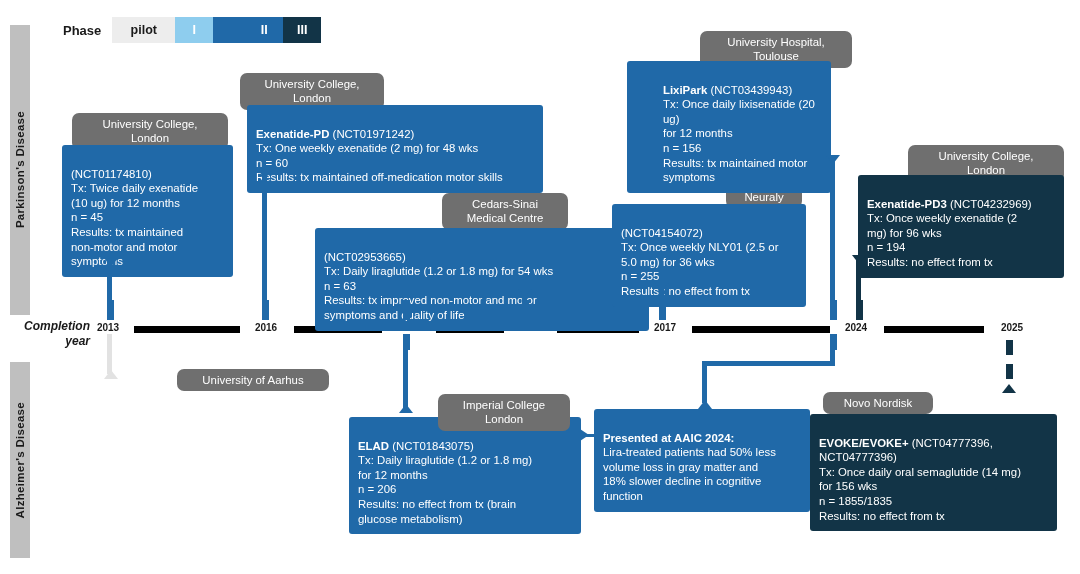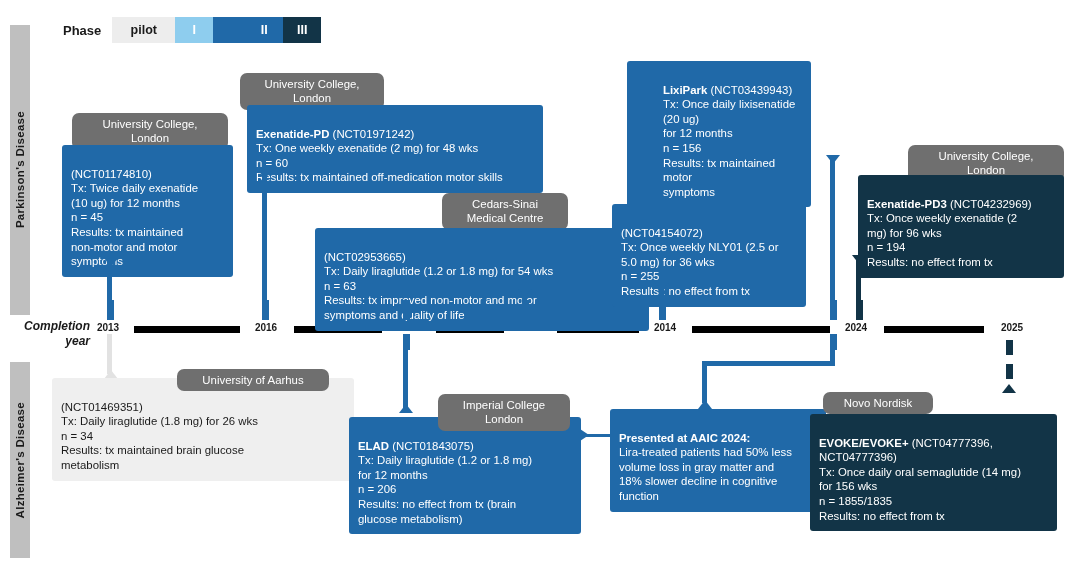--- a/index.html
+++ b/index.html
@@ -95,21 +95,21 @@
 
   <div class="abs axis-label" style="left:12px;top:319px;width:78px;font-style:italic;">
     <div>Completion</div>
     <div>year</div>
   </div>
 
   <div class="abs year" style="left:88px;top:322px;width:40px;">2013</div>
   <div class="abs year" style="left:246px;top:322px;width:40px;">2016</div>
   <div class="abs year" style="left:388px;top:322px;width:40px;">2019</div>
   <div class="abs year" style="left:510px;top:303px;width:40px;">2022</div>
-  <div class="abs year" style="left:645px;top:322px;width:40px;">2014</div>
+  <div class="abs year" style="left:645px;top:322px;width:40px;">2017</div>
   <div class="abs year" style="left:836px;top:322px;width:40px;">2024</div>
   <div class="abs year" style="left:992px;top:322px;width:40px;">2025</div>
 
   <div class="abs seg" style="left:134px;top:326px;width:106px;"></div>
   <div class="abs seg" style="left:294px;top:326px;width:88px;"></div>
   <div class="abs seg" style="left:436px;top:326px;width:68px;"></div>
   <div class="abs seg" style="left:557px;top:326px;width:82px;"></div>
   <div class="abs seg" style="left:692px;top:326px;width:138px;"></div>
   <div class="abs seg" style="left:884px;top:326px;width:100px;"></div>
 
@@ -154,21 +154,23 @@
   <div class="abs card blue" style="left:612px;top:204px;width:194px;">
     <span>(NCT04154072)
 Tx: Once weekly NLY01 (2.5 or
 5.0 mg) for 36 wks
 n = 255
 Results : no effect from tx</span>
   </div>
   <div class="abs tri down-blue" style="left:655px;top:282px;"></div>
   <div class="abs conn" style="left:659px;top:286px;width:5px;height:34px;"></div>
 
-  <div class="abs card blue" style="left:627px;top:61px;width:184px;padding-left:36px;">
+  <div class="abs inst" style="left:700px;top:31px;width:152px;">University Hospital,
+Toulouse</div>
+  <div class="abs card blue" style="left:627px;top:61px;width:204px;padding-left:36px;">
     <b>LixiPark</b><span> (NCT03439943)
 Tx: Once daily lixisenatide (20 ug)
 for 12 months
 n = 156
 Results: tx maintained motor
 symptoms</span>
   </div>
   <div class="abs tri down-blue" style="left:826px;top:155px;"></div>
   <div class="abs conn" style="left:830px;top:159px;width:5px;height:161px;"></div>
 
@@ -180,27 +182,20 @@
 mg) for 96 wks
 n = 194
 Results: no effect from tx</span>
   </div>
   <div class="abs tri down-navy" style="left:852px;top:255px;"></div>
   <div class="abs conn navy" style="left:856px;top:259px;width:5px;height:61px;"></div>
 
   <div class="abs conn light" style="left:107px;top:334px;width:5px;height:40px;"></div>
   <div class="abs tri up-light" style="left:104px;top:370px;"></div>
 
-  <div class="abs card grey" style="left:52px;top:378px;width:302px;">
-    <span>(NCT01469351)
-Tx: Daily liraglutide (1.8 mg) for 26 wks
-n = 34
-Results: tx maintained brain glucose
-metabolism</span>
-  </div>
   <div class="abs inst" style="left:177px;top:369px;width:152px;">University of Aarhus</div>
 
   <div class="abs conn" style="left:403px;top:334px;width:5px;height:74px;"></div>
   <div class="abs tri up-blue" style="left:399px;top:404px;"></div>
 
   <div class="abs card blue" style="left:349px;top:417px;width:232px;">
     <b>ELAD</b><span> (NCT01843075)
 Tx: Daily liraglutide (1.2 or 1.8 mg)
 for 12 months
 n = 206
@@ -211,21 +206,21 @@
 London</div>
 
   <div class="abs arrow-line" style="left:581px;top:434px;width:30px;"></div>
   <div class="abs arrow-head" style="left:580px;top:429px;"></div>
 
   <div class="abs conn" style="left:830px;top:334px;width:5px;height:32px;"></div>
   <div class="abs conn" style="left:702px;top:361px;width:133px;height:5px;"></div>
   <div class="abs conn" style="left:702px;top:361px;width:5px;height:42px;"></div>
   <div class="abs tri up-blue" style="left:698px;top:400px;"></div>
 
-  <div class="abs card blue" style="left:594px;top:409px;width:216px;margin-left:16px;">
+  <div class="abs card blue" style="left:594px;top:409px;width:216px;">
     <b>Presented at AAIC 2024:</b><span>
 Lira-treated patients had 50% less
 volume loss in gray matter and
 18% slower decline in cognitive
 function</span>
   </div>
 
   <div class="abs dash" style="left:1006px;top:340px;"></div>
   <div class="abs dash" style="left:1006px;top:364px;"></div>
   <div class="abs tri up-navy" style="left:1002px;top:384px;"></div>

